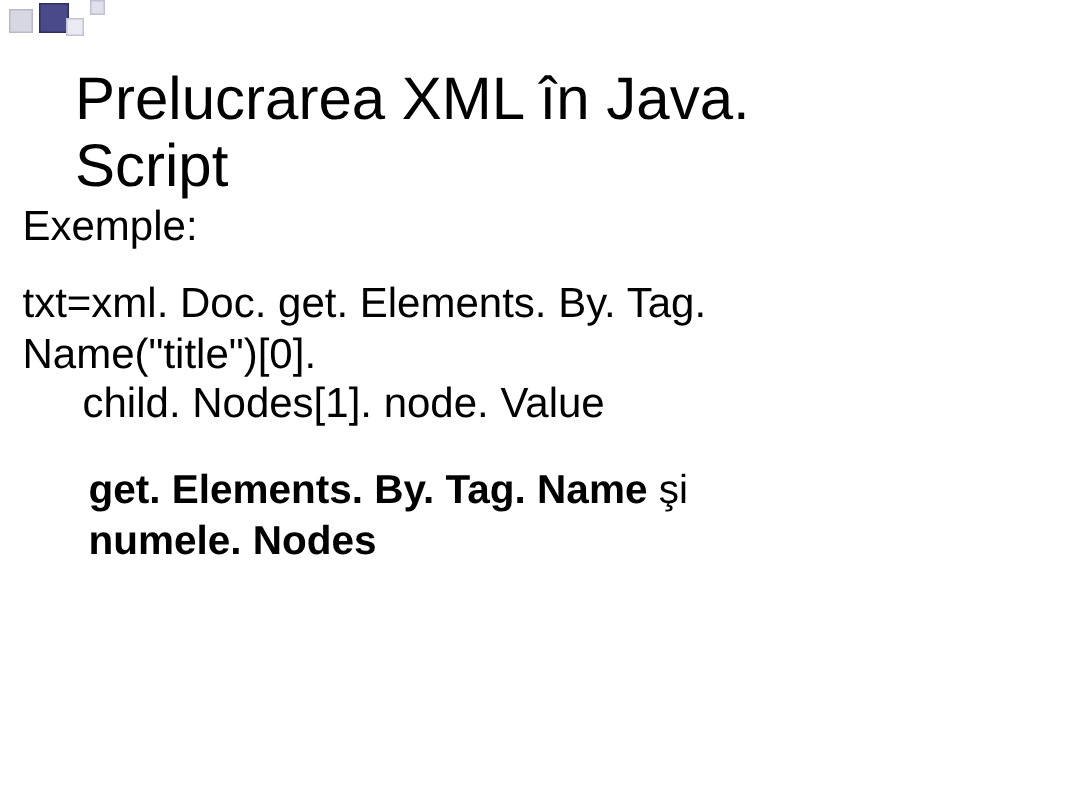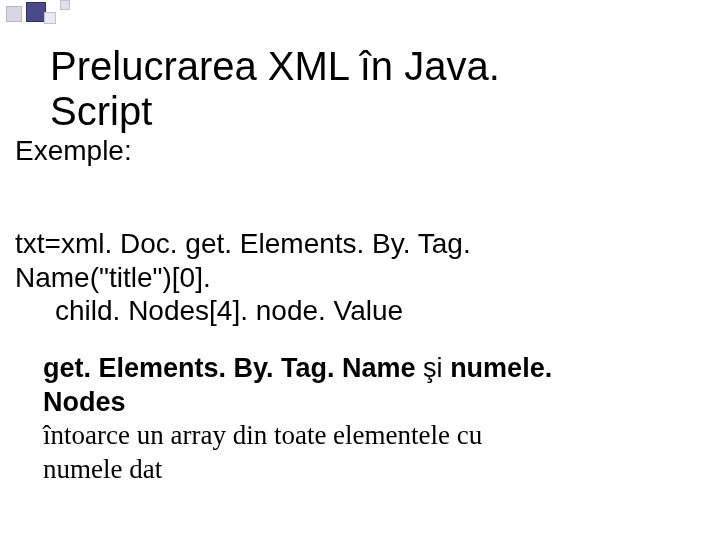--- a/index.html
+++ b/index.html
@@ -43,41 +43,42 @@
     letter-spacing: 0px;
   }
   .body {
     position: absolute;
     top: 135px;
     left: 15px;
     right: 15px;
   }
   .exemple {
     font-size: 28px;
-    margin-bottom: 60px;
+    margin-bottom: 18px;
   }
   .codeblock {
     font-size: 28px;
     line-height: 1.2;
     margin-bottom: 24px;
   }
   .codeblock .line2 {
     padding-left: 40px;
   }
   .desc {
     font-size: 27px;
     line-height: 1.25;
     padding-left: 28px;
     font-family: "Times New Roman", Times, serif;
   }
   .desc .row1 {
     font-family: Arial, Helvetica, sans-serif;
   }
   .desc .bold {
     font-weight: 700;
+    margin-left: 16px;
   }
 </style>
 </head>
 <body>
 
 <div class="slide">
 
   <div class="corner-deco">
     <div class="sq sq1"></div>
     <div class="sq sq2"></div>
@@ -86,24 +87,23 @@
   </div>
 
   <div class="title">Prelucrarea XML în Java. Script</div>
 
   <div class="body">
 
     <div class="exemple">Exemple:</div>
 
     <div class="codeblock">
       <div>txt=xml. Doc. get. Elements. By. Tag. Name("title")[0].</div>
-      <div class="line2">child. Nodes[4]. node. Value</div>
+      <div class="line2">child. Nodes[1]. node. Value</div>
     </div>
 
     <div class="desc">
       <div class="row1">
         <span class="bold">get. Elements. By. Tag. Name</span><span> şi </span><span class="bold">numele. Nodes</span>
       </div>
-      <div>întoarce un array din toate elementele cu numele dat</div>
     </div>
 
   </div>
 </div>
 
 </body></html>

